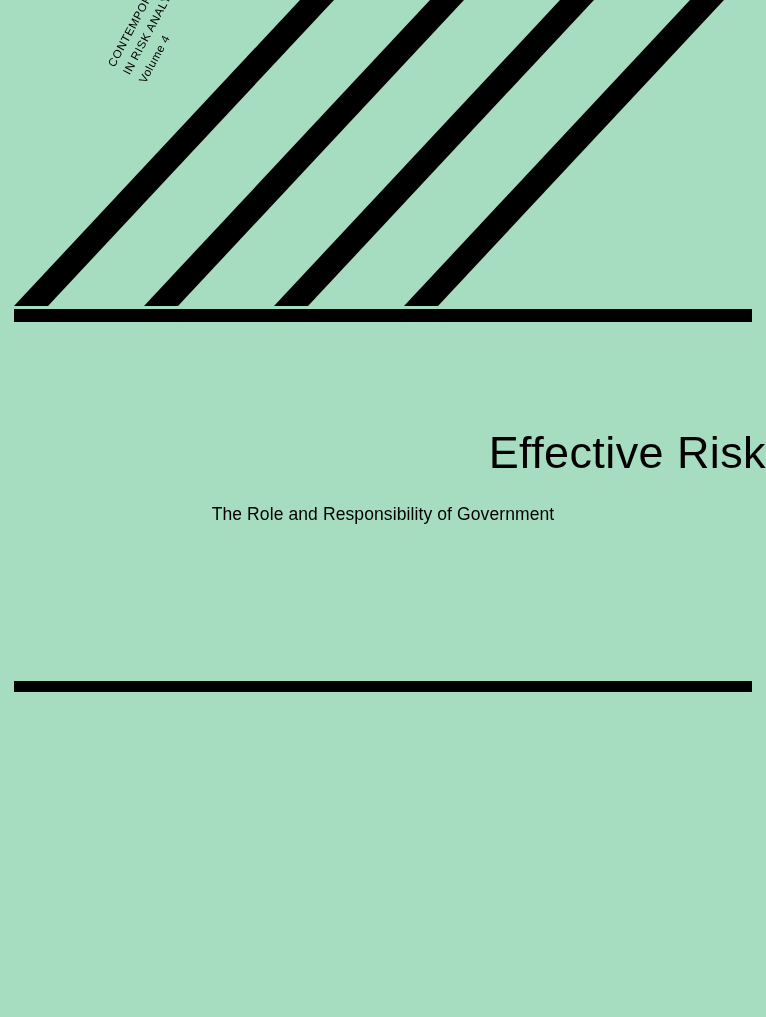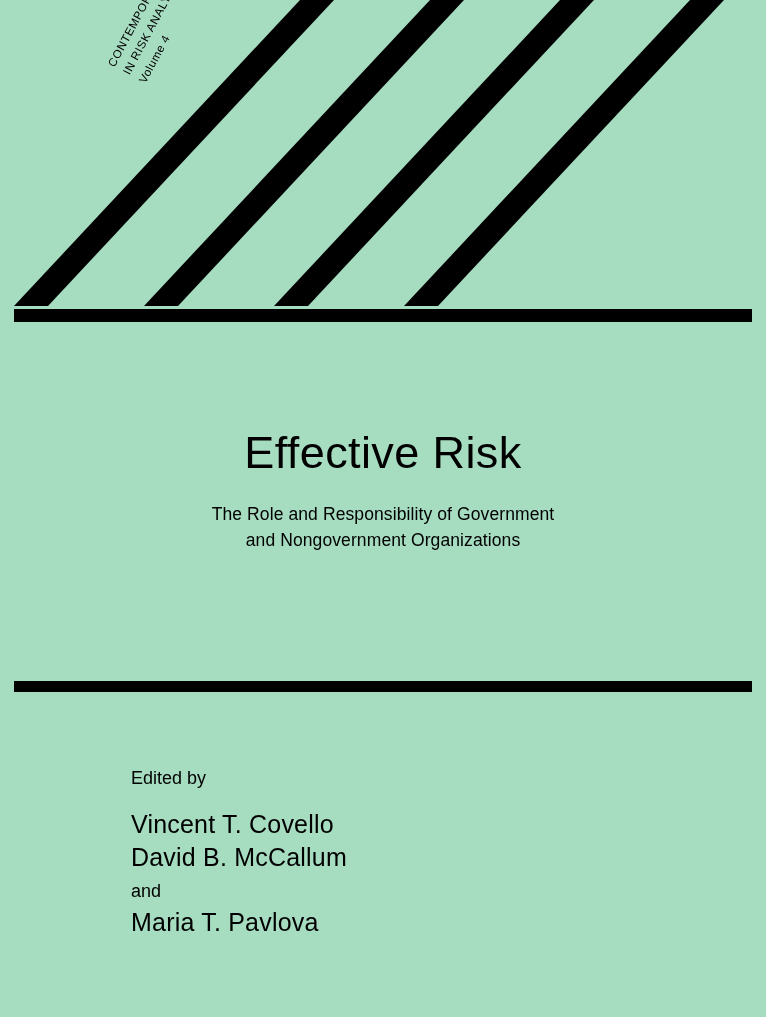--- a/index.html
+++ b/index.html
@@ -69,20 +69,21 @@
     left: 0;
     top: 425px;
     width: 766px;
     text-align: center;
   }
   .title-line {
     font-size: 45px;
     font-weight: 500;
     letter-spacing: 0.4px;
     line-height: 56px;
+    text-align: right;
   }
   .subtitle {
     margin-top: 20px;
     font-size: 17.5px;
     line-height: 26px;
     letter-spacing: 0.1px;
     text-align: center;
   }
 
   
@@ -132,27 +133,19 @@
     <div>IN RISK ANALYSIS</div>
     <div class="vol">Volume 4</div>
   </div>
 
   <div class="bar-top"></div>
 
   <div class="title-block">
     <div class="title-line">Effective Risk</div>
     <div class="subtitle">
       <div>The Role and Responsibility of Government</div>
-      <div>and Nongovernment Organizations</div>
     </div>
   </div>
 
   <div class="bar-mid"></div>
 
-  <div class="editors">
-    <div class="edited-by">Edited by</div>
-    <div class="editor-name">Vincent T. Covello</div>
-    <div class="editor-name">David B. McCallum</div>
-    <div class="and-word">and</div>
-    <div class="editor-name">Maria T. Pavlova</div>
-  </div>
 
 </div>
 
 </body></html>

